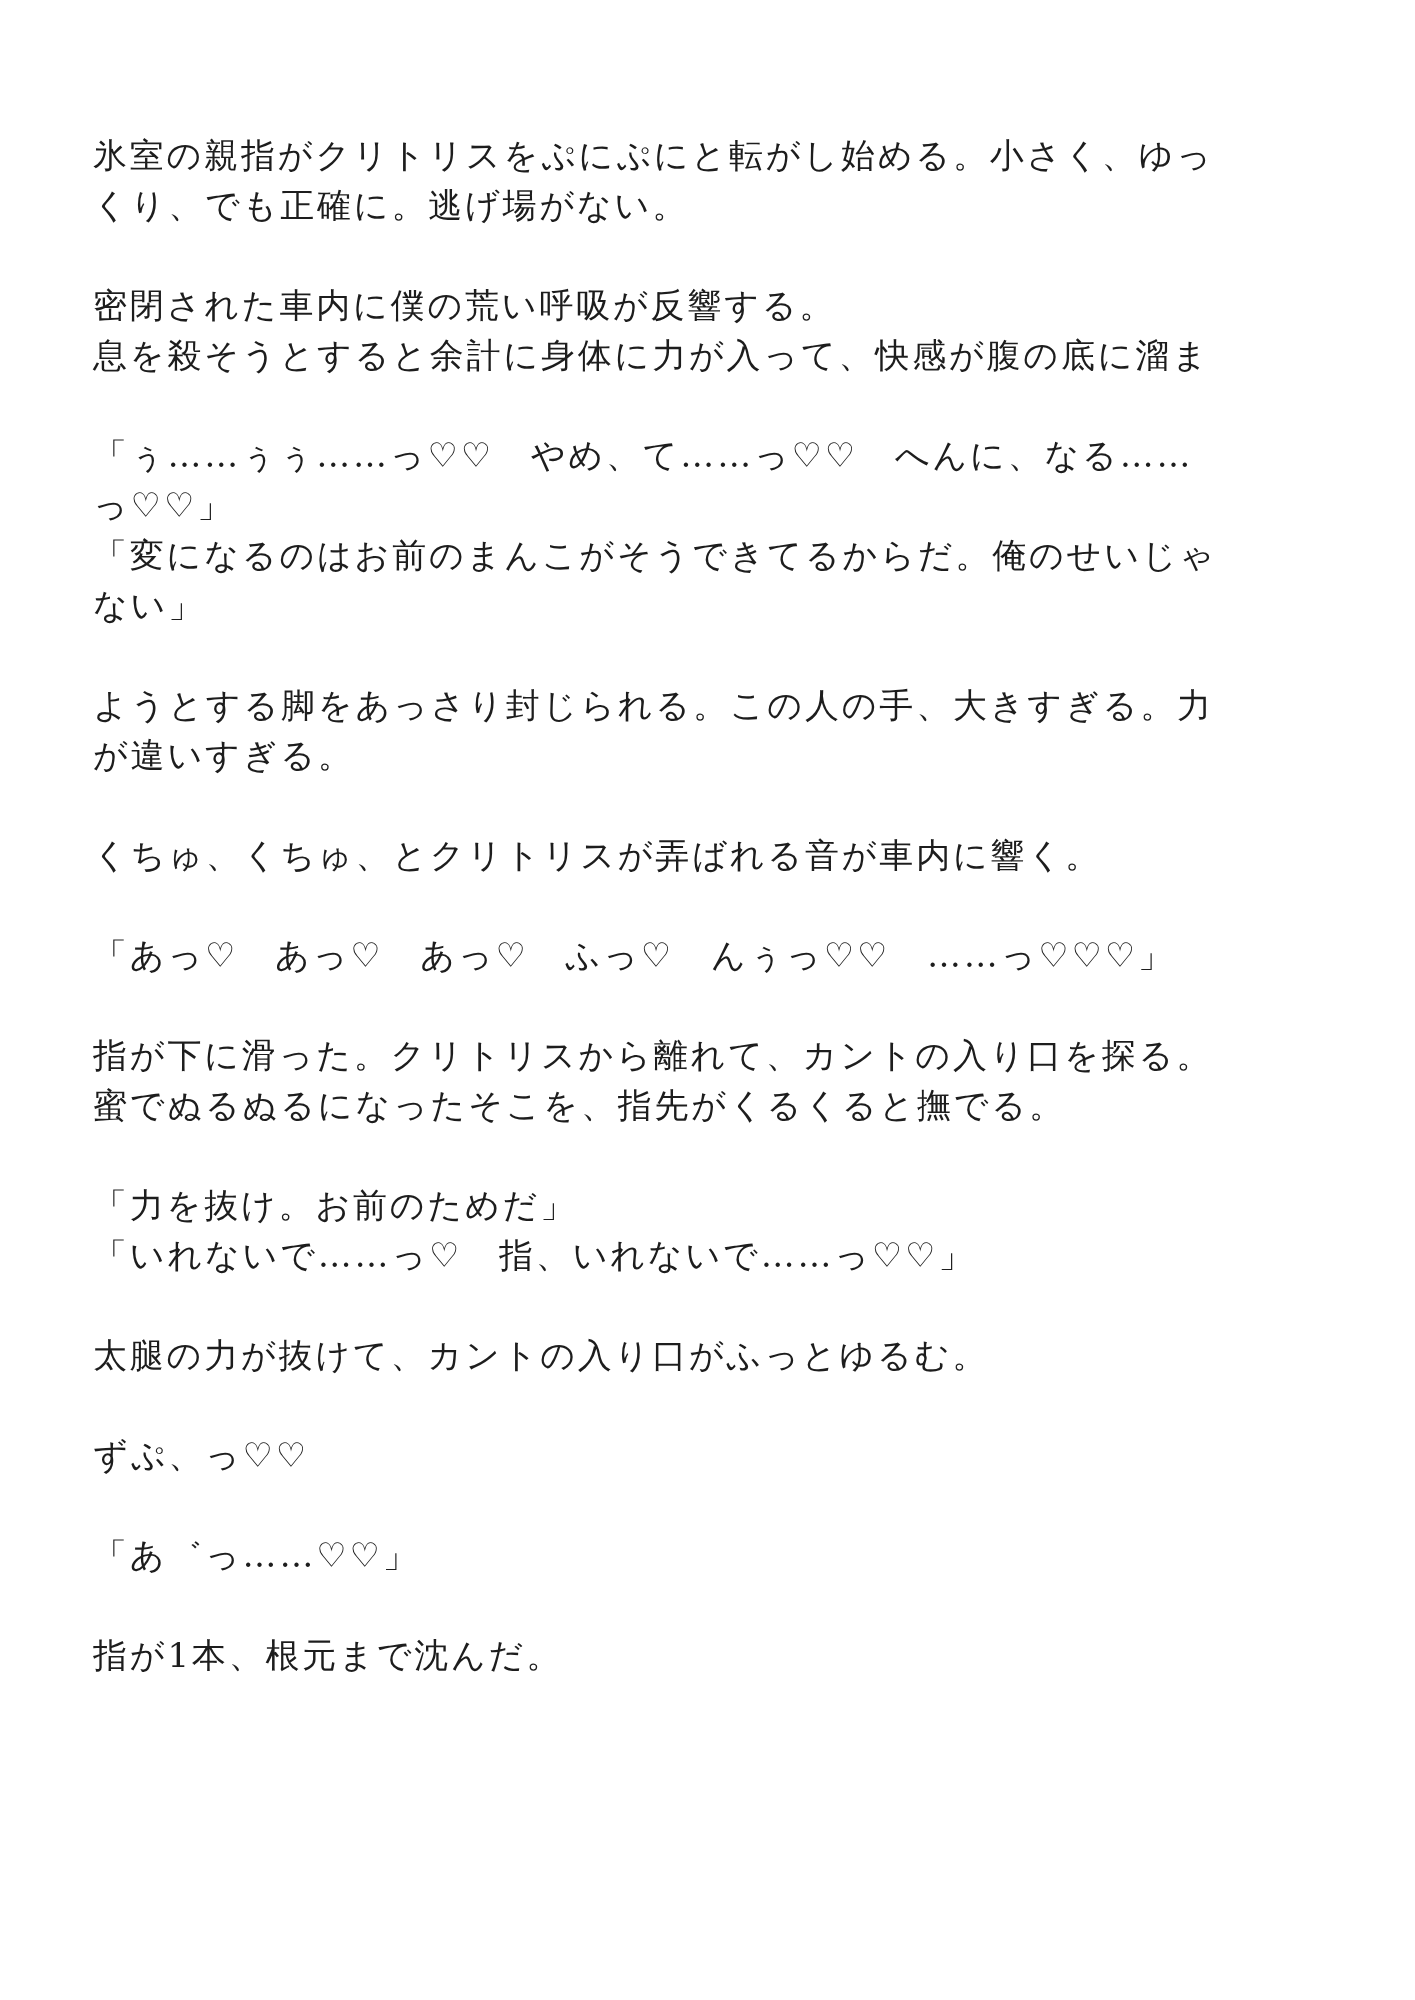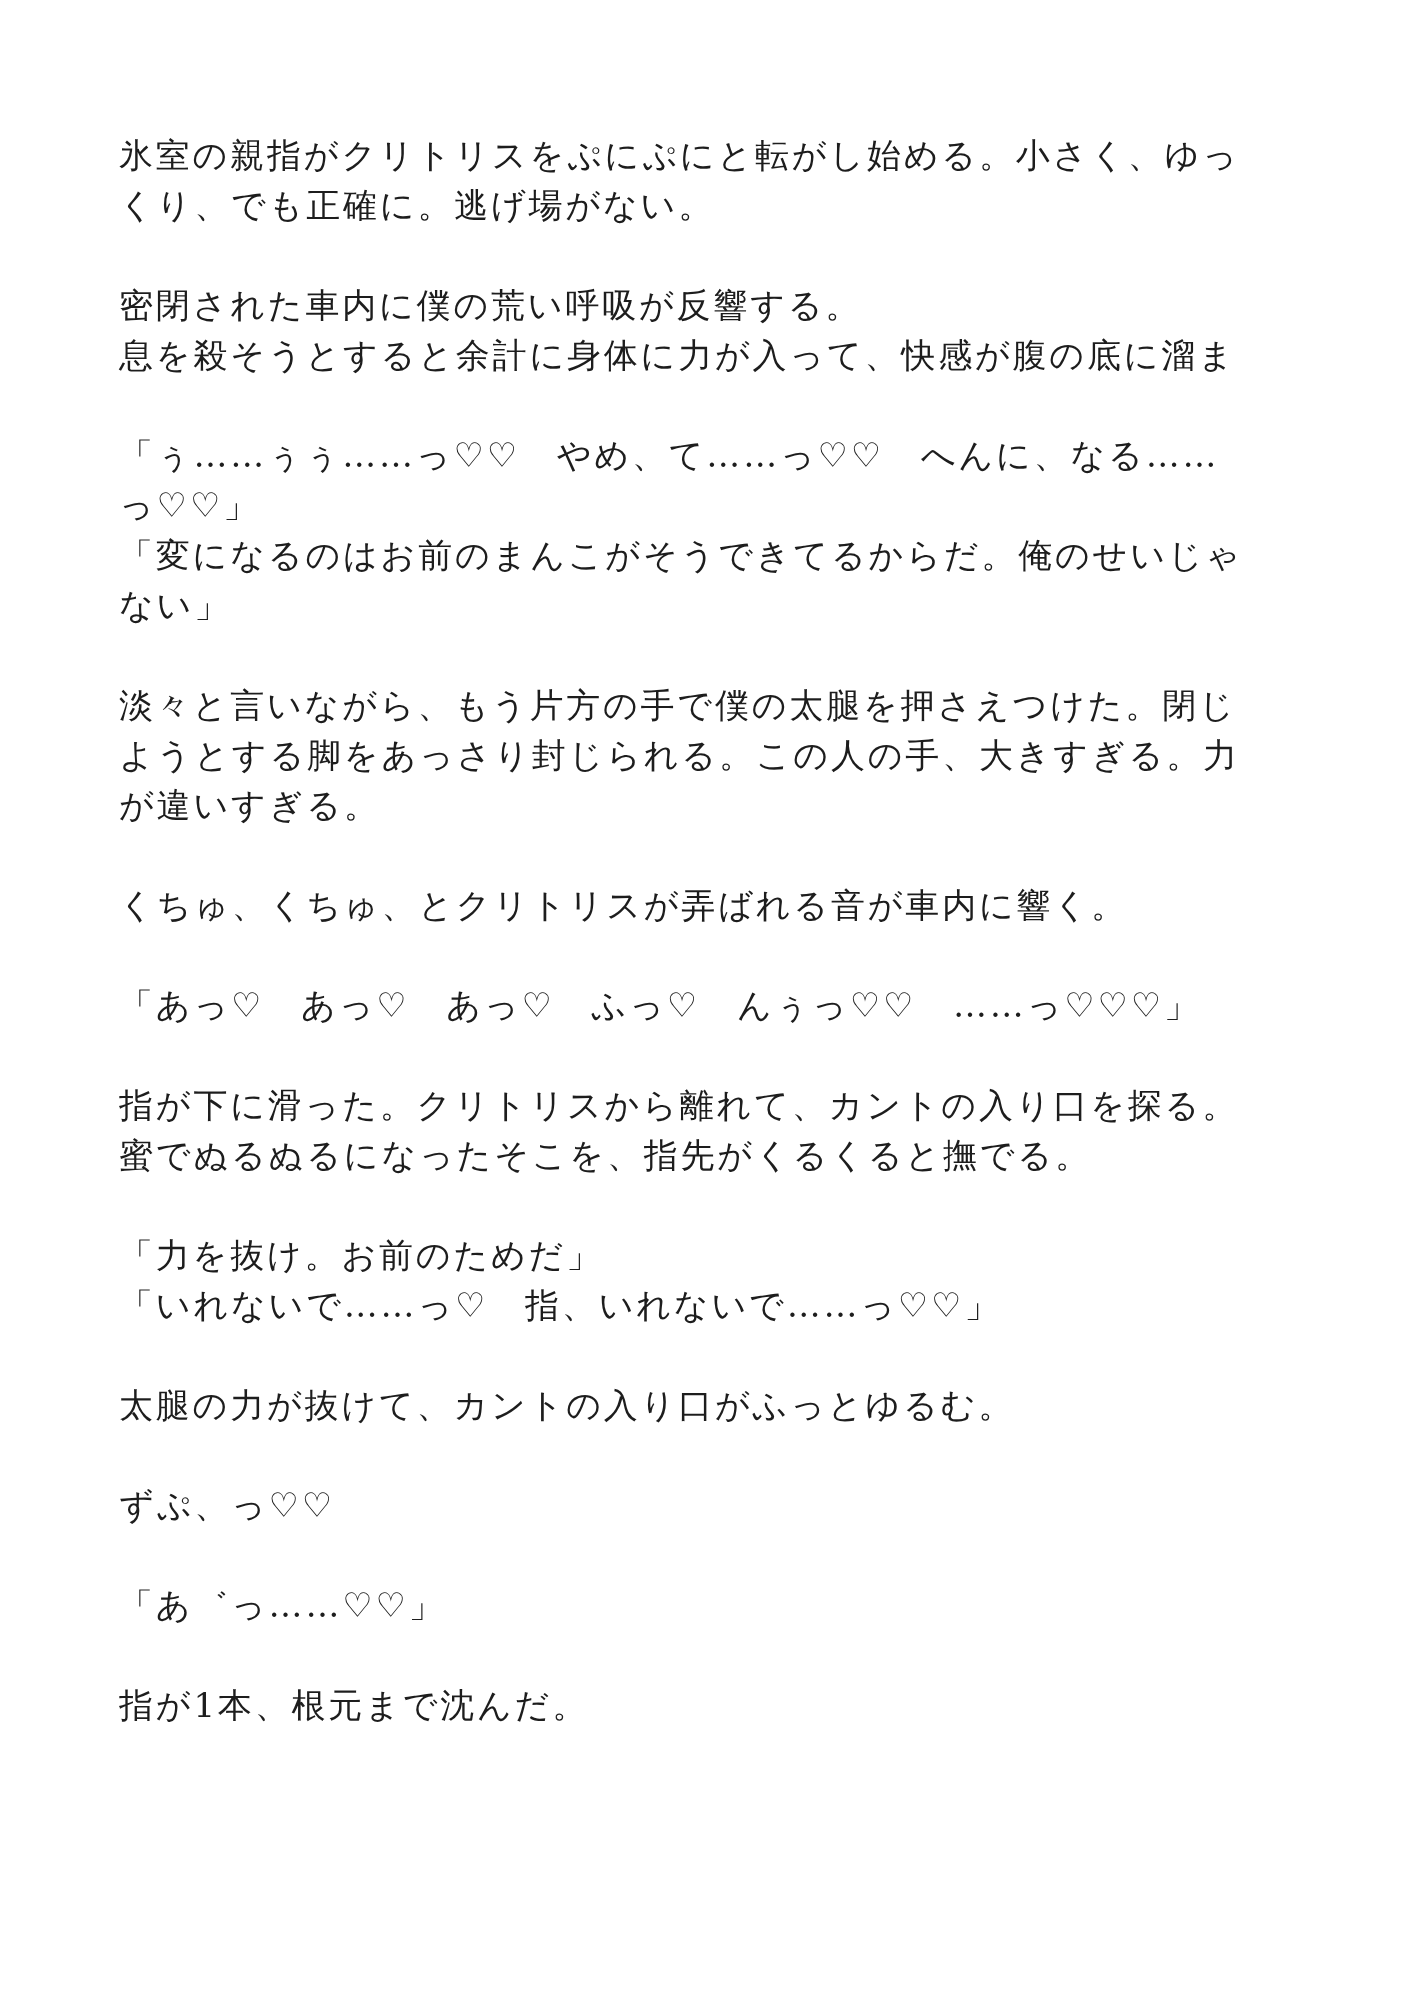--- a/index.html
+++ b/index.html
@@ -11,21 +11,21 @@
     width: 1415px;
     height: 2000px;
     overflow: hidden;
     color: #1d1d1d;
     font-family: "DejaVu Serif", "Liberation Serif", serif;
   }
   .page {
     box-sizing: border-box;
     width: 1415px;
     height: 2000px;
-    padding: 130px 140px 0 119px;
+    padding: 130px 140px 0 93px;
     background: #ffffff;
   }
   .para {
     margin: 0 0 50px 0;
   }
   .line {
     font-size: 34px;
     line-height: 50px;
     letter-spacing: 2.8px;
     white-space: nowrap;
@@ -48,21 +48,20 @@
   </div>
 
   <div class="para">
     <div class="line">「ぅ……ぅぅ……っ♡♡　やめ、て……っ♡♡　へんに、なる……</div>
     <div class="line">っ♡♡」</div>
     <div class="line">「変になるのはお前のまんこがそうできてるからだ。俺のせいじゃ</div>
     <div class="line">ない」</div>
   </div>
 
   <div class="para">
-    <div class="line">淡々と言いながら、もう片方の手で僕の太腿を押さえつけた。閉じ</div>
     <div class="line">ようとする脚をあっさり封じられる。この人の手、大きすぎる。力</div>
     <div class="line">が違いすぎる。</div>
   </div>
 
   <div class="para">
     <div class="line">くちゅ、くちゅ、とクリトリスが弄ばれる音が車内に響く。</div>
   </div>
 
   <div class="para">
     <div class="line">「あっ♡　あっ♡　あっ♡　ふっ♡　んぅっ♡♡　……っ♡♡♡」</div>

